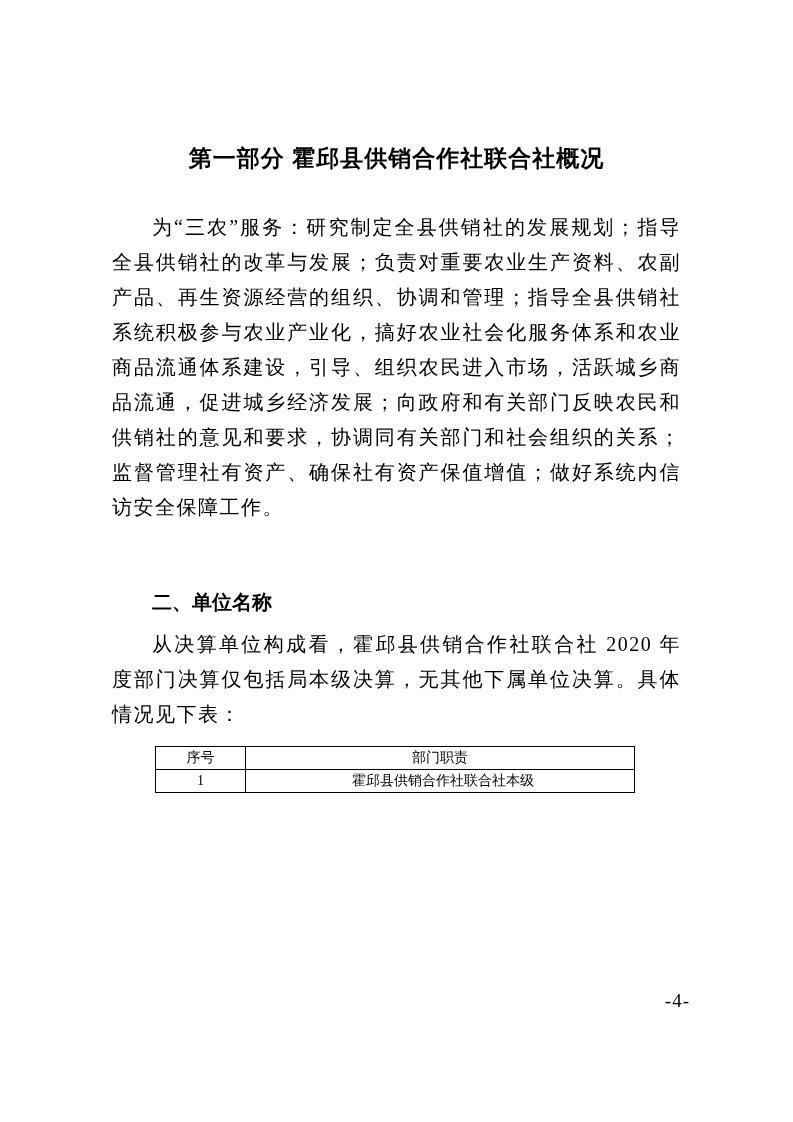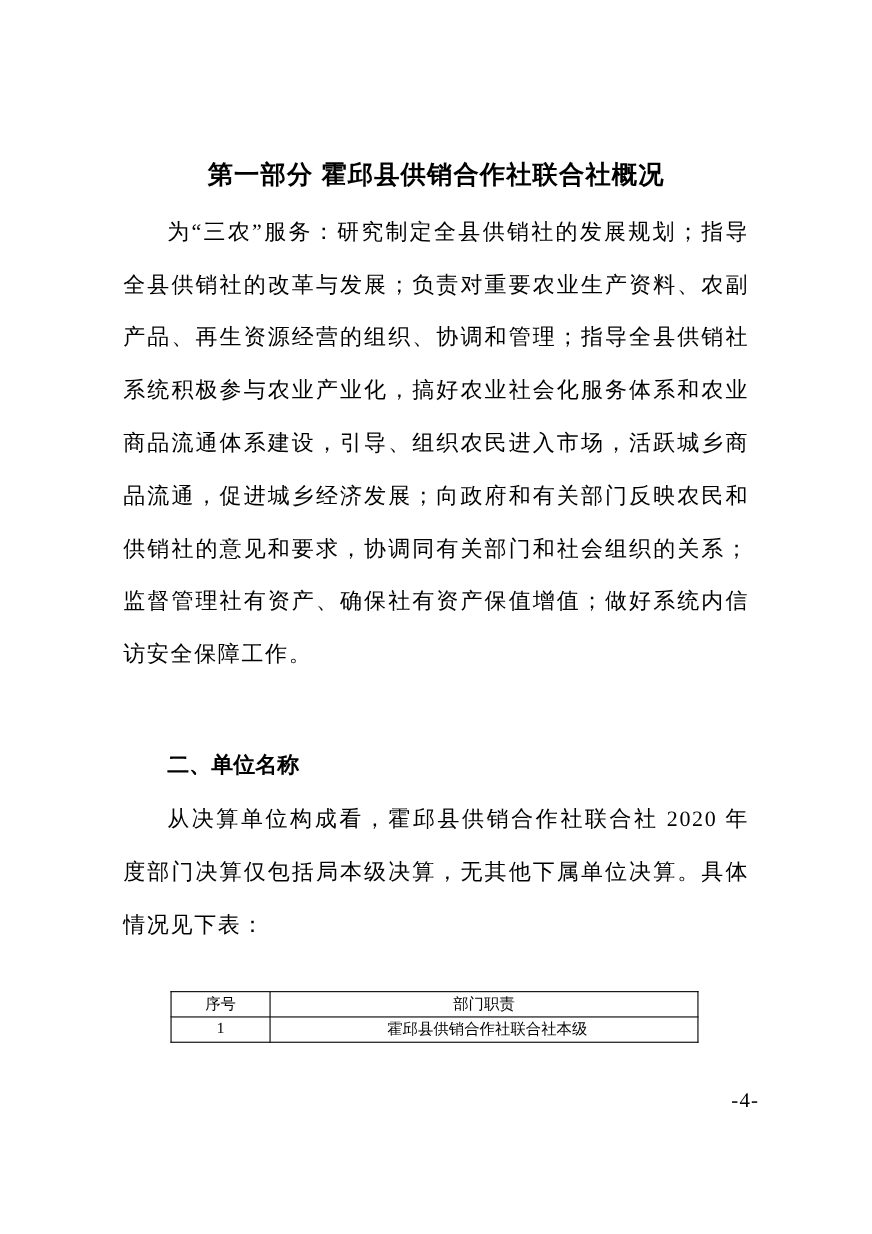--- a/index.html
+++ b/index.html
@@ -13,49 +13,49 @@
     height: 1122px;
     margin: 0 auto;
     background: #ffffff;
     color: #000000;
     box-sizing: border-box;
     padding: 143px 112px 0 112px;
     font-family: "Liberation Serif", serif;
     overflow: hidden;
   }
   .doc-title {
-    margin: 0 0 8px 0;
+    margin: 0 0 31px 0;
     text-align: center;
     font-family: "Liberation Sans", sans-serif;
     font-size: 23px;
     font-weight: bold;
     letter-spacing: 1px;
     line-height: 30px;
   }
   .section-heading {
     margin: 0;
     padding-left: 40px;
     font-family: "Liberation Sans", sans-serif;
     font-size: 20px;
     font-weight: bold;
     line-height: 38px;
   }
   .body-text {
     margin: 0;
     font-size: 20px;
-    line-height: 48px;
+    line-height: 35px;
     text-align: justify;
     text-justify: inter-character;
     text-indent: 2em;
     letter-spacing: 1.5px;
   }
   .gap-lg { height: 58px; }
   .gap-sm { height: 6px; }
   .table-wrap {
-    margin: 36px 0 0 43px;
+    margin: 14px 0 0 43px;
     width: 480px;
   }
   .units-table {
     width: 100%;
     border-collapse: collapse;
     font-size: 14px;
     font-family: "Liberation Serif", serif;
   }
   .units-table th,
   .units-table td {

